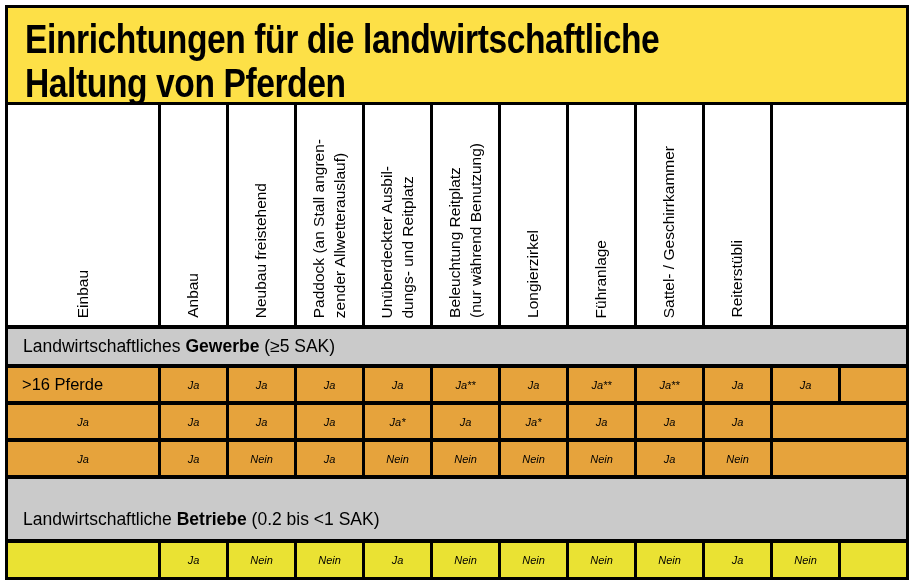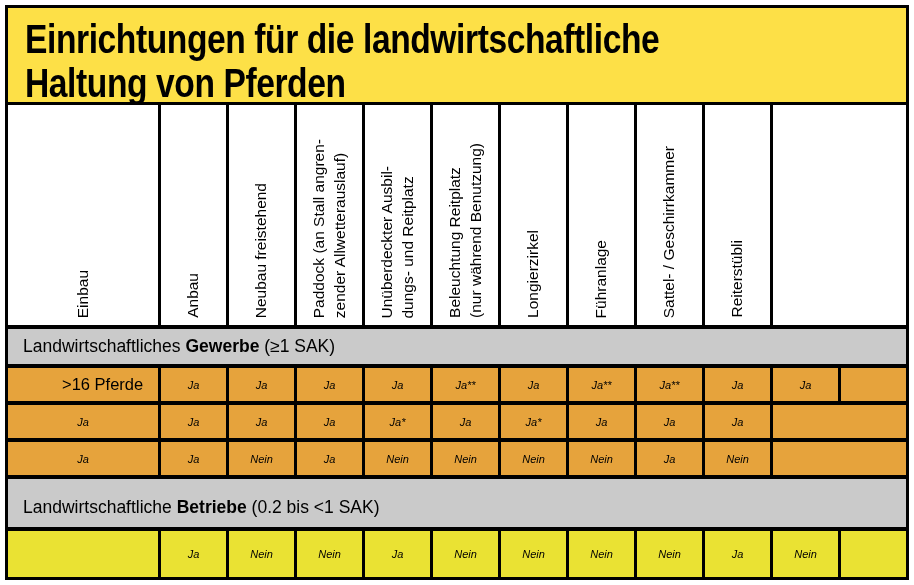--- a/index.html
+++ b/index.html
@@ -26,27 +26,27 @@
   
   .header-row{height:224px;border-bottom:4px solid var(--border);background:#fff;}
   .corner-cell{display:flex;align-items:flex-end;padding:0 0 7px 14px;font-size:17px;}
   .hcell{display:flex;align-items:flex-end;justify-content:center;padding-bottom:7px;overflow:hidden;}
   .vtext{writing-mode:vertical-rl;transform:rotate(180deg);font-size:15.5px;line-height:1.35;white-space:pre-line;}
 
   
   .band{border-bottom:4px solid var(--border);background:var(--gray);display:flex;align-items:center;padding-left:15px;font-size:17.5px;}
   .band .bold{font-weight:bold;}
   .band1{height:39px;}
-  .band2{height:52px;align-items:flex-end;padding-bottom:9px;}
+  .band2{height:64px;align-items:flex-end;padding-bottom:9px;}
 
   
   .data-row{height:37px;border-bottom:4px solid var(--border);}
   .data-row.orange{background:var(--orange);}
   .data-row.yellow{background:var(--yellow);flex:1;border-bottom:none;}
-  .row-label{display:flex;align-items:center;padding-left:14px;font-size:16.5px;margin-left:40px;}
+  .row-label{display:flex;align-items:center;padding-left:14px;font-size:16.5px;}
   .val{display:flex;align-items:center;justify-content:center;font-size:11px;font-style:italic;}
 </style>
 </head>
 <body>
 
 <div class="page">
   <div class="frame">
 
     <div class="title-block">
       <div class="title">
@@ -86,21 +86,21 @@
       <div class="hcell">
           <span class="vtext">Sattel- / Geschirrkammer</span>
         </div>
       <div class="hcell">
           <span class="vtext">Reiterstübli</span>
         </div>
       <div class="hcell"></div>
     </div>
 
     <div class="band band1">
-      <span><span>Landwirtschaftliches </span><span class="bold">Gewerbe</span><span> (≥1 SAK)</span></span>
+      <span><span>Landwirtschaftliches </span><span class="bold">Gewerbe</span><span> (≥5 SAK)</span></span>
     </div>
 
     <div class="grid data-row orange">
       <div class="row-label">&gt;16 Pferde</div>
       <div class="val">Ja</div>
       <div class="val">Ja</div>
       <div class="val">Ja</div>
       <div class="val">Ja</div>
       <div class="val">Ja**</div>
       <div class="val">Ja</div>

